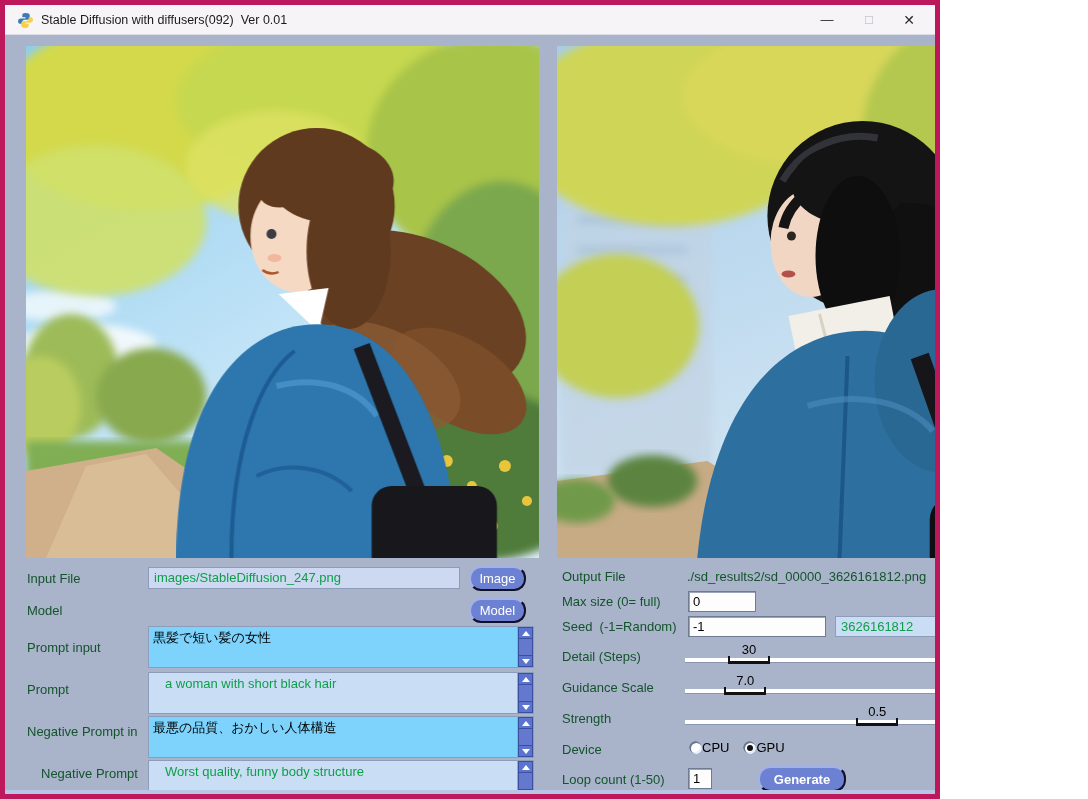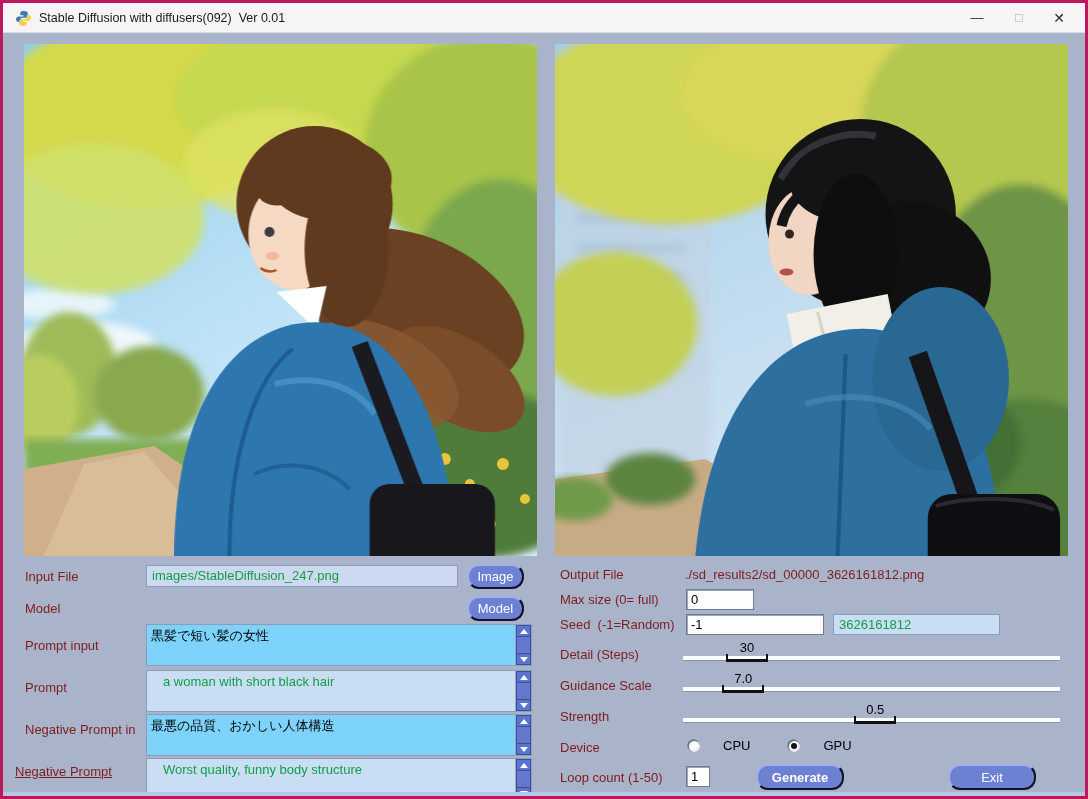--- a/index.html
+++ b/index.html
@@ -1,36 +1,36 @@
 <!DOCTYPE html>
 <html><head>
 <meta charset="utf-8">
 <style>
   * { margin:0; padding:0; box-sizing:border-box; }
   html,body { width:1088px; height:799px; }
   body { font-family:"Liberation Sans","DejaVu Sans",sans-serif; }
-  .window { position:relative; width:1088px; height:799px; background:#a9b3c9; overflow:hidden; border:3px solid #be185d; }
+  .window { position:relative; width:940px; height:799px; background:#a9b3c9; overflow:hidden; border:5px solid #be185d; }
 
   
   .titlebar { position:absolute; top:0; left:0; right:0; height:30px; background:#f6f4f7; border-bottom:1px solid #dcdce6; }
   .app-icon { position:absolute; left:12px; top:7px; width:17px; height:17px; }
   .title-text { position:absolute; left:36px; top:0; line-height:30px; font-size:12.5px; color:#1a1a1a; white-space:pre; }
   .win-btn { position:absolute; top:0; width:40px; height:30px; text-align:center; line-height:30px; font-size:13px; color:#2a2a2a; cursor:default; }
   .win-btn.min { right:88px; }
   .win-btn.max { right:46px; color:#b5aeb6; }
   .win-btn.close { right:6px; font-size:14px; }
 
   
   .img-box { position:absolute; top:41px; width:513px; height:512px; overflow:hidden; }
   .img-box.left { left:21px; }
   .img-box.right { left:552px; }
   .img-box svg { display:block; width:100%; height:100%; }
 
   
-  .lbl { position:absolute; font-size:13px; color:#7f1d1d; white-space:pre; }
+  .lbl { position:absolute; font-size:13px; color:#14532d; white-space:pre; }
 
   
   .valbox { position:absolute; background:#ccd9f0; border:1px solid #8d9cb8; font-size:13px; color:#0e9e4a; padding:2px 5px; white-space:pre; overflow:hidden; }
 
   
   .btn3d { position:absolute; background:#6d81d3; color:#fff; font-size:13px; text-align:center;
            border-top:2px solid #a3b1e8; border-left:2px solid #a3b1e8;
            border-right:2px solid #10102a; border-bottom:2px solid #10102a; cursor:default;border-radius:12px; }
 
   
@@ -48,21 +48,21 @@
   
   .winput { position:absolute; background:#fdfdfd; border:1px solid #6e7b91; box-shadow:inset 1px 1px 0 #9aa5b8; font-size:13px; color:#000; padding:2px 4px; }
 
   
   .slider { position:absolute; left:680px; width:377px; height:26px; }
   .s-track { position:absolute; left:0; right:0; bottom:4px; height:5px; background:#ffffff; border-bottom:1px solid #8796ad; }
   .s-handle { position:absolute; bottom:3px; width:42px; height:8px; border-left:2px solid #111; border-right:2px solid #111; border-bottom:3px solid #111; }
   .s-value { position:absolute; bottom:10px; width:40px; text-align:center; font-size:13px; color:#000; }
 
   
-  .radio-row { position:absolute; display:flex; align-items:center; gap:23px; font-size:13px; }
+  .radio-row { position:absolute; display:flex; align-items:center; gap:0; font-size:13px; }
   .radio { width:13px; height:13px; border-radius:50%; background:#fff;
            box-shadow:inset 1px 1px 0 1px #6b7890, inset -1px -1px 0 1px #e8eef6; position:relative; }
   .radio.checked::after { content:""; position:absolute; left:3.5px; top:3.5px; width:6px; height:6px; border-radius:50%; background:#111; }
   .radio-label { margin-right:14px; }
 
   .bottom-edge { position:absolute; left:0; right:0; bottom:0; height:4px; background:#b7c5e6; }
 </style>
 </head>
 <body>
 
@@ -253,21 +253,21 @@
       <div class="sb-btn">
           <i class="tri up"></i>
         </div>
       <div class="sb-thumb"></div>
       <div class="sb-btn">
           <i class="tri down"></i>
         </div>
     </div>
   </div>
 
-  <span class="lbl" style="left:12px; top:761px;text-decoration:underline;">Negative Prompt</span>
+  <span class="lbl" style="left:36px; top:761px;">Negative Prompt</span>
   <div class="txtw en" style="top:755px;">
     <div class="ta">Worst quality, funny body structure</div>
     <div class="sb">
       <div class="sb-btn">
           <i class="tri up"></i>
         </div>
       <div class="sb-thumb"></div>
       <div class="sb-btn">
           <i class="tri down"></i>
         </div>

